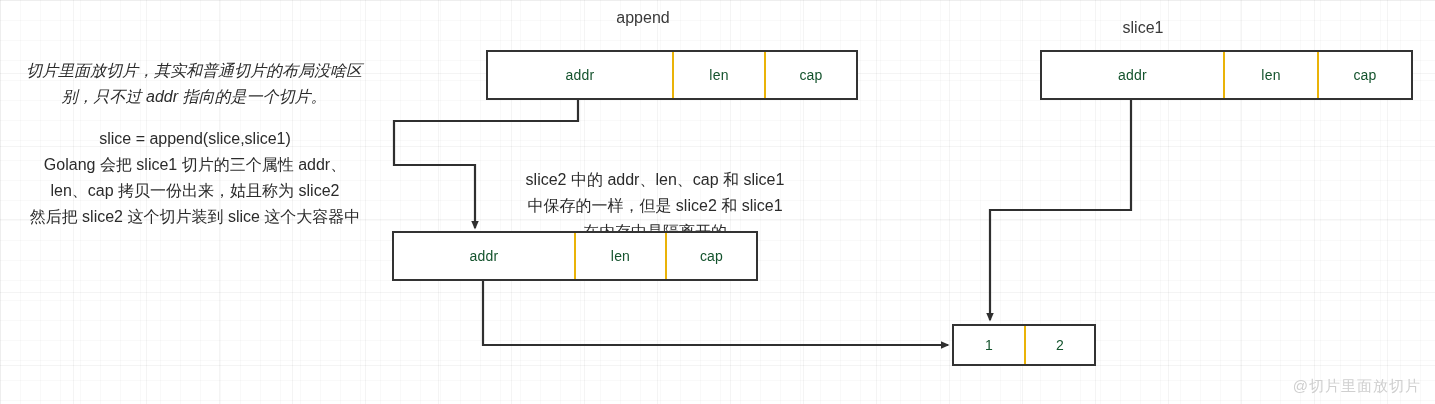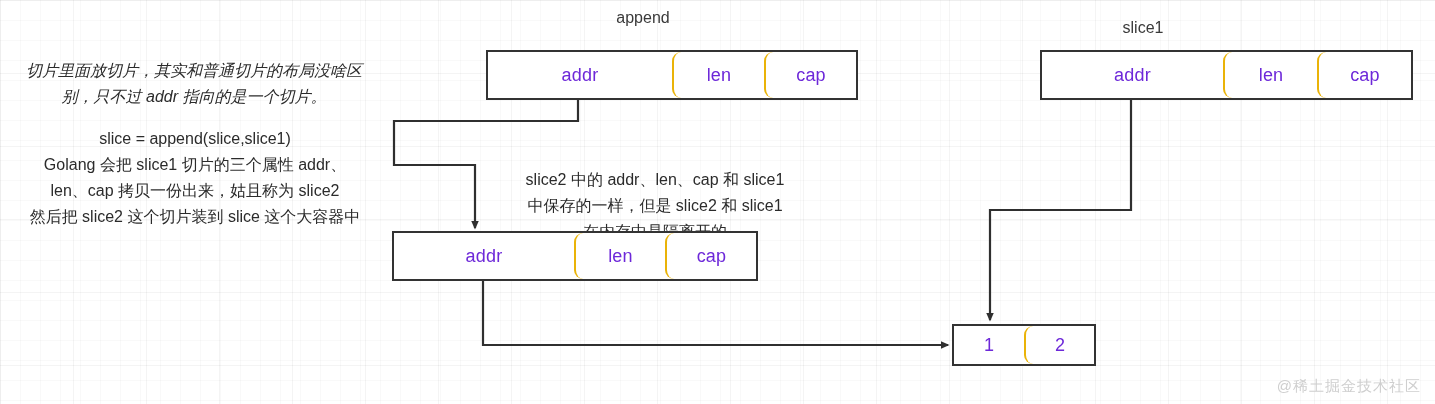--- a/index.html
+++ b/index.html
@@ -39,24 +39,23 @@
     display: flex;
     border: 2px solid #333333;
     background: #ffffff;
     box-sizing: border-box;
   }
   .cell {
     display: flex;
     align-items: center;
     justify-content: center;
     box-sizing: border-box;
-    font-size: 18px;
-    color: #6d28d9;
+    font-size: 14px;
+    color: #14532d;
     letter-spacing: 0.2px;
-    border-radius: 9px;
   }
   .cell + .cell {
     border-left: 2px solid #eab308;
   }
   .boxlabel {
     position: absolute;
     font-size: 16px;
     color: #3a3a3a;
     white-space: nowrap;
     text-align: center;
@@ -130,15 +129,15 @@
     <div class="cell" style="width:182px;">addr</div>
     <div class="cell" style="width:92px;">len</div>
     <div class="cell" style="width:92px;">cap</div>
   </div>
 
   <div class="sbox" style="left:952px; top:324px; width:144px; height:42px;">
     <div class="cell" style="width:72px;">1</div>
     <div class="cell" style="width:72px;">2</div>
   </div>
 
-  <div id="watermark">@稀土掘金技术社区</div>
+  <div id="watermark">@切片里面放切片</div>
 
 </div>
 
 </body></html>

